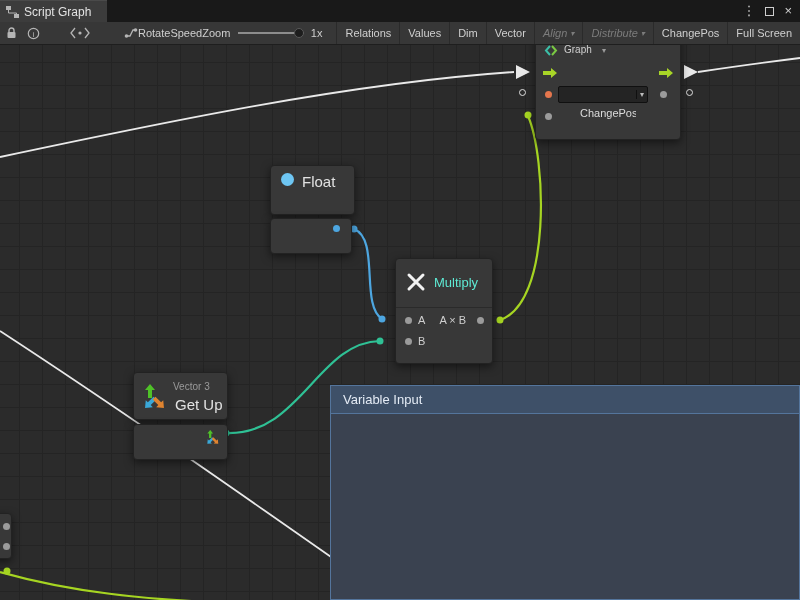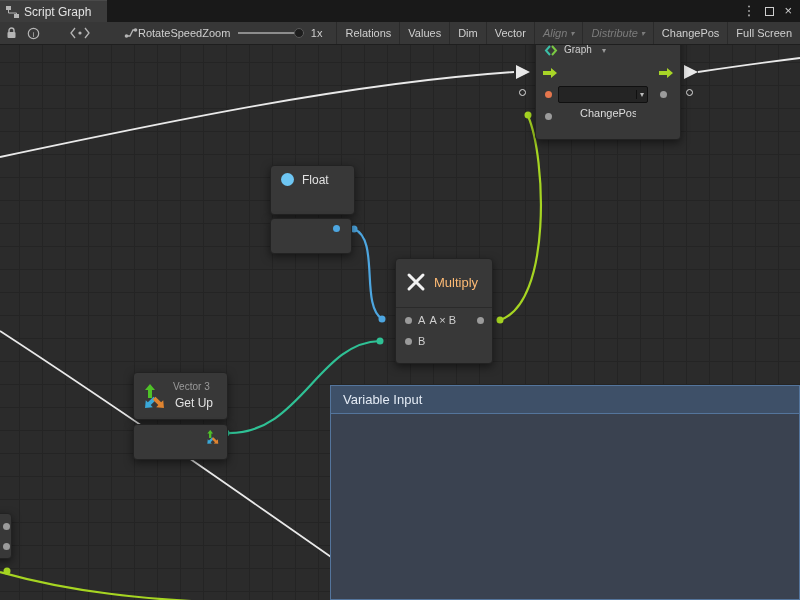--- a/index.html
+++ b/index.html
@@ -24,21 +24,21 @@
   .ddarrow{font-size:8px;margin-left:3px;}
 
   
   .canvas{position:absolute;top:45px;left:0;width:800px;height:555px;overflow:hidden;background-color:#2b2b2b;
     background-image:linear-gradient(#242424 1px,transparent 1px),linear-gradient(90deg,#242424 1px,transparent 1px);
     background-size:23px 23px;background-position:-4px -6px;}
   .wirelayer{position:absolute;top:0;left:0;}
 
   
   .node{position:absolute;background:#383838;border:1px solid #222;border-radius:4px;box-shadow:0 3px 9px rgba(0,0,0,0.5);}
-  .node-title{color:#e2e2e2;font-size:12px;}
+  .node-title{color:#e2e2e2;font-size:15px;}
   .sub{color:#9a9a9a;font-size:10px;text-align:center;}
   .dot{position:absolute;width:7px;height:7px;border-radius:50%;background:#9b9b9b;}
   .dot.orange{background:#e5764d;}
   .dot.blue{background:#4da6e0;}
   .holedot{position:absolute;width:7px;height:7px;border-radius:50%;border:1.5px solid #dedede;background:transparent;}
   .plabel{position:absolute;color:#cfcfcf;font-size:11px;}
   .field{position:absolute;background:#1f1f1f;border:5px solid #c2410c;border-radius:2px;color:#eaeaea;font-size:11px;display:flex;align-items:center;justify-content:center;margin-top:40px;}
   .nd-dd{position:absolute;background:#242424;border:1px solid #101010;border-radius:2px;color:#dcdcdc;font-size:11px;display:flex;align-items:center;}
   .nd-dd .txt{flex:1;padding:0 21px;white-space:nowrap;overflow:hidden;margin-top:36px;}
   .nd-dd .arr{border-left:1px solid #101010;padding:0 3px;font-size:8px;color:#bbb;}
@@ -183,25 +183,25 @@
       <div class="field" style="left:28px;top:26px;width:48px;height:17px">0.01</div>
     </div>
     <div class="node" style="left:270px;top:173px;width:82px;height:36px">
       <span class="dot blue" style="left:62px;top:6px"></span>
     </div>
 
     <div class="node" style="left:395px;top:213px;width:98px;height:106px">
       <svg width="20" height="20" style="position:absolute;left:10px;top:13px">
         <path d="M3,3 L17,17 M17,3 L3,17" stroke="#f2f2f2" stroke-width="3" stroke-linecap="round"></path>
       </svg>
-      <span style="position:absolute;left:38px;top:16px;font-size:13px;color:#fdba74">Multiply</span>
+      <span style="position:absolute;left:38px;top:16px;font-size:13px;color:#5eead4">Multiply</span>
       <div class="divider" style="top:48px"></div>
       <span class="dot" style="left:9px;top:58px"></span>
       <span class="plabel" style="left:22px;top:55px">A</span>
-      <span class="plabel" style="right:36px;top:55px">A × B</span>
+      <span class="plabel" style="right:26px;top:55px">A × B</span>
       <span class="dot" style="right:8px;top:58px"></span>
       <span class="dot" style="left:9px;top:79px"></span>
       <span class="plabel" style="left:22px;top:76px">B</span>
     </div>
 
     <div class="node" style="left:133px;top:327px;width:95px;height:48px">
       <svg width="26" height="26" viewBox="0 0 26 26" style="position:absolute;left:7px;top:11px">
         <use href="#barr" fill="#4fc228" transform="translate(9,7) rotate(-90)"></use>
         <use href="#barr" fill="#3aa8d8" transform="translate(9,19) rotate(135)"></use>
         <use href="#barr" fill="#e08430" transform="translate(18,19) rotate(45)"></use>

